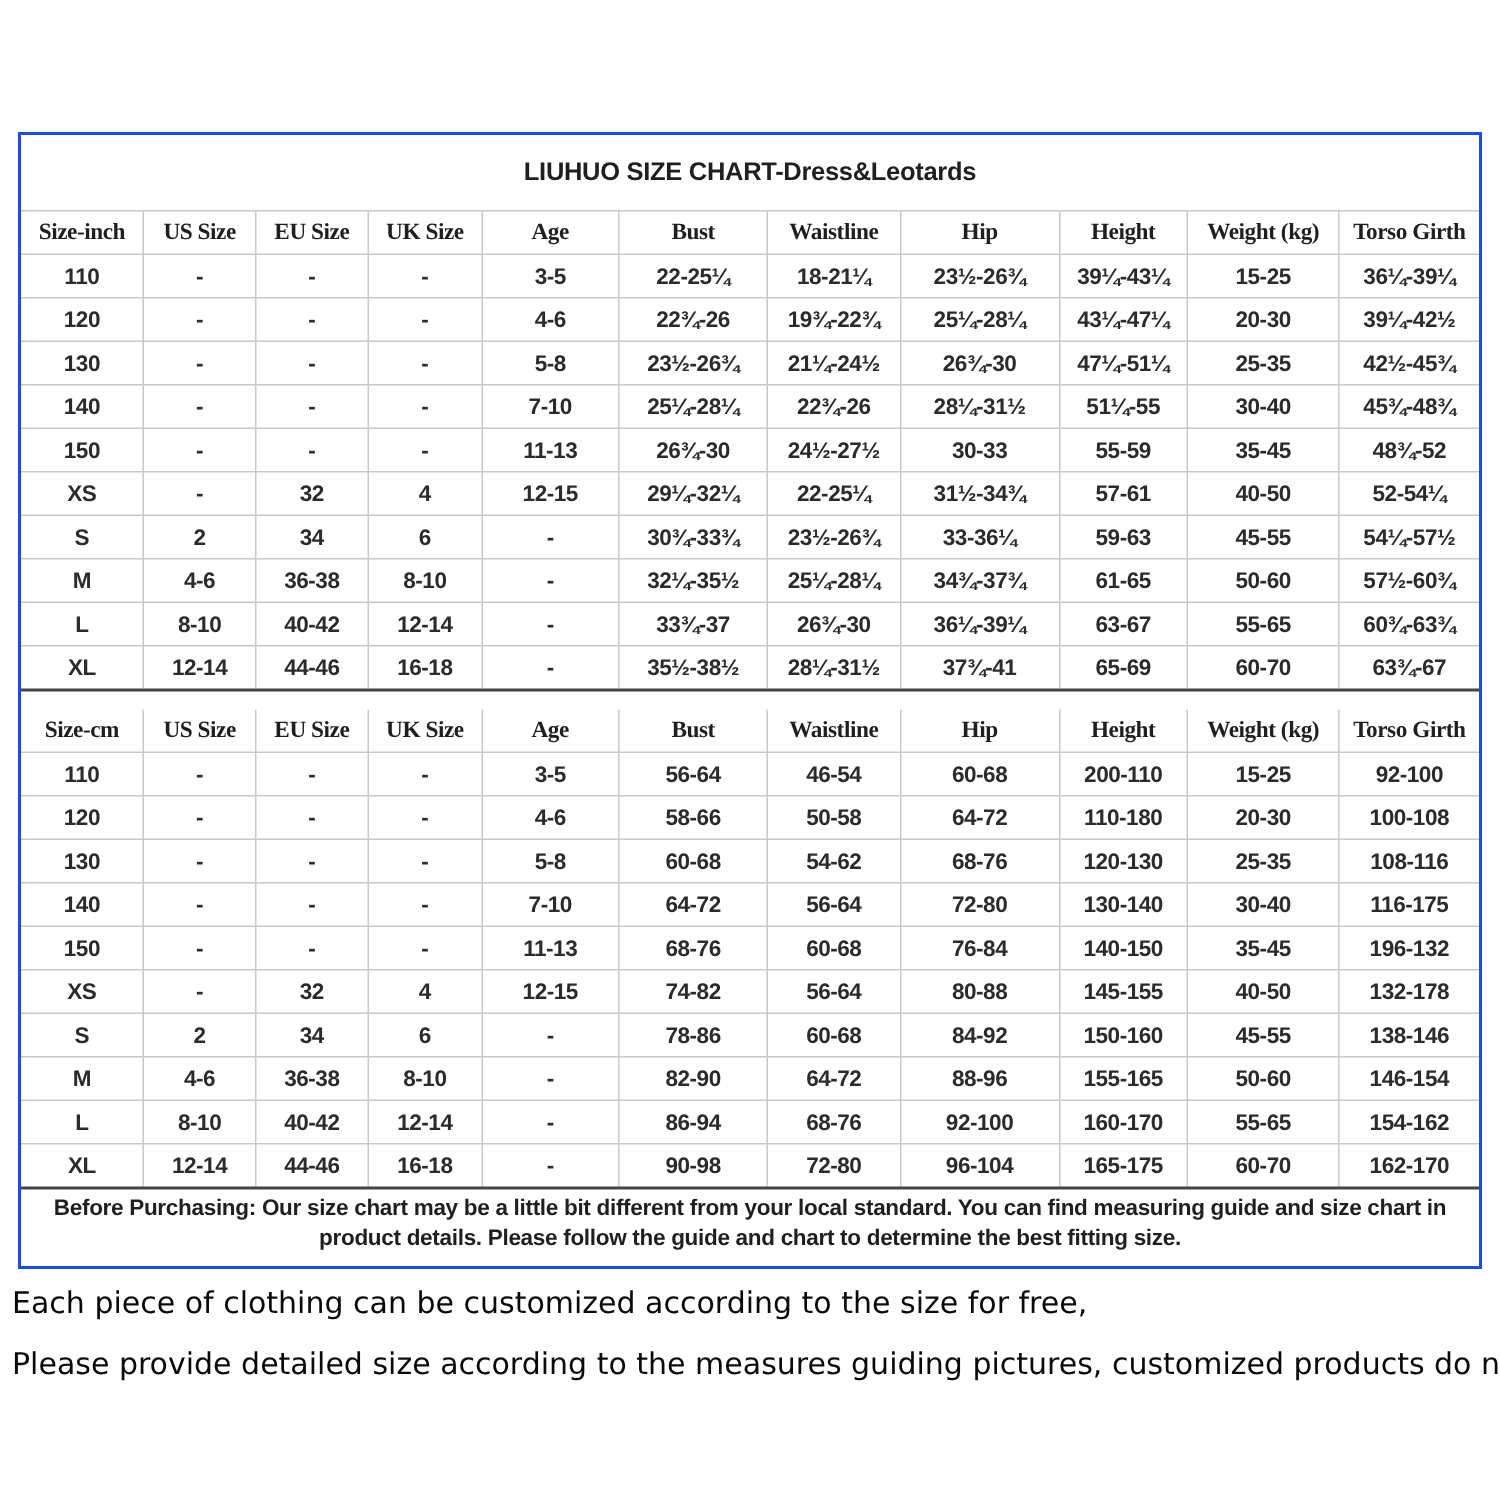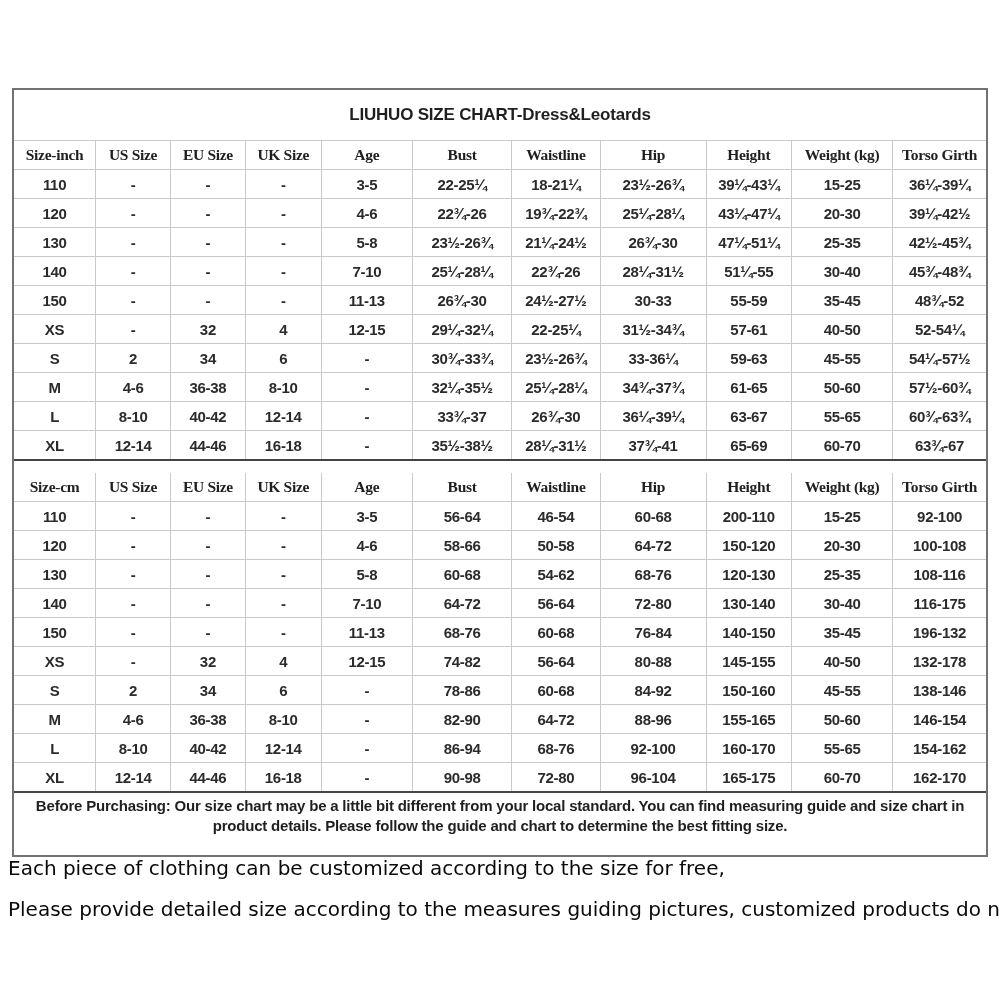--- a/index.html
+++ b/index.html
@@ -10,21 +10,21 @@
     height: 1000px;
     font-family: "Liberation Sans", sans-serif;
     position: relative;
   }
   .chart-box {
     position: absolute;
     left: 12px;
     top: 88px;
     width: 972px;
     background: #ffffff;
-    border: 2px solid #737373;
+    border: 2px solid #1d4ed8;
   }
   .title-row {
     height: 50px;
     line-height: 50px;
     text-align: center;
     font-weight: 700;
     font-size: 17px;
     letter-spacing: -0.2px;
     color: #1f1f1f;
     border-bottom: 1px solid #c9c9c9;
@@ -52,21 +52,21 @@
   th:last-child, td:last-child { border-right: none; }
   thead tr th { border-top: none; font-family: Liberation Serif, serif; }
   tbody tr:last-child td { border-bottom: none; }
   .table-gap {
     height: 12px;
     border-top: 2px solid #454545;
     background: #ffffff;
   }
   .note-row {
     border-top: 2px solid #454545;
-    padding: 3px 6px 19px 6px;
+    padding: 3px 6px 8px 6px;
     text-align: center;
     font-weight: 700;
     font-size: 15px;
     letter-spacing: -0.2px;
     line-height: 20px;
     color: #1f1f1f;
   }
   .footer-notes {
     position: absolute;
     left: 8px;
@@ -297,21 +297,21 @@
         </tr>
         <tr>
           <td>120</td>
           <td>-</td>
           <td>-</td>
           <td>-</td>
           <td>4-6</td>
           <td>58-66</td>
           <td>50-58</td>
           <td>64-72</td>
-          <td>150-120</td>
+          <td>110-180</td>
           <td>20-30</td>
           <td>100-108</td>
         </tr>
         <tr>
           <td>130</td>
           <td>-</td>
           <td>-</td>
           <td>-</td>
           <td>5-8</td>
           <td>60-68</td>

